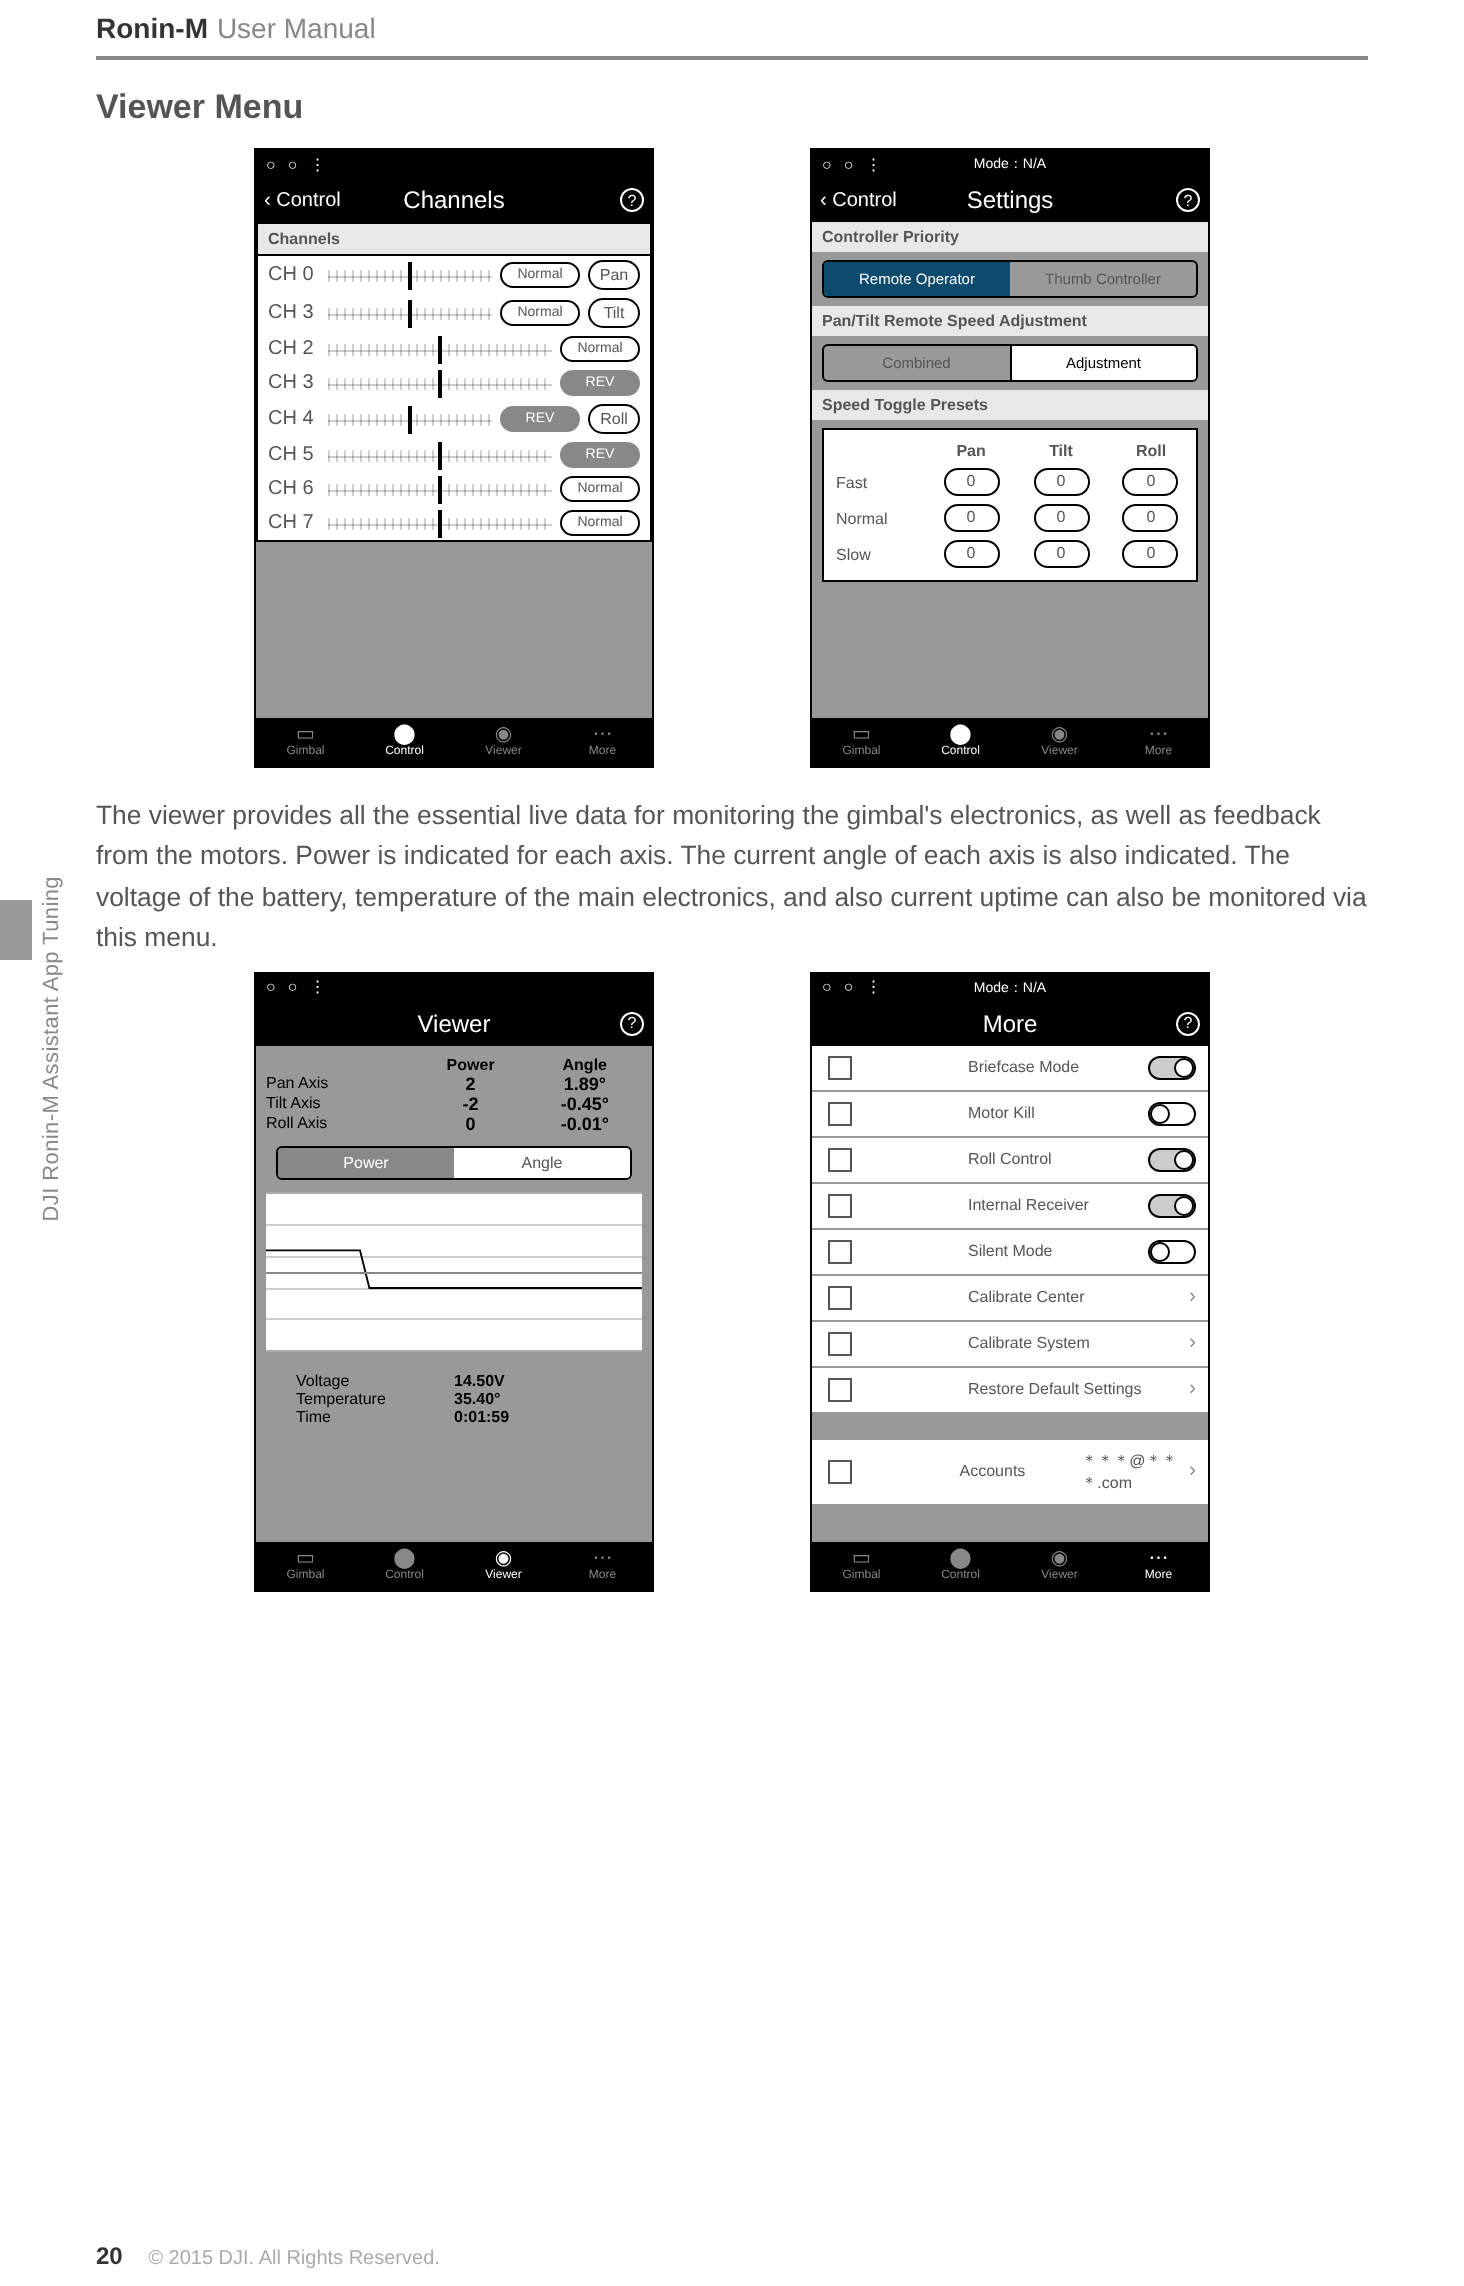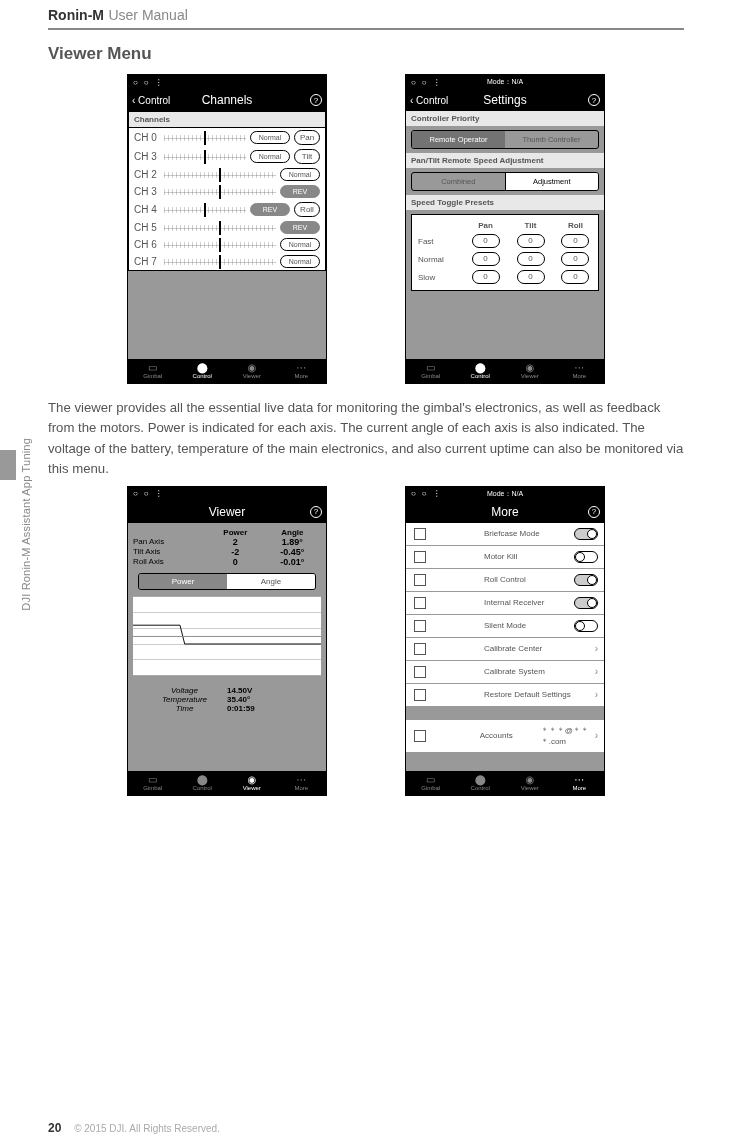--- a/index.html
+++ b/index.html
@@ -33,39 +33,39 @@
   .ch-slider{flex:1;height:6px;position:relative;}
   .ch-slider .track{position:absolute;left:0;right:0;top:50%;height:1px;background:#000;opacity:.2;}
   .ch-slider .ticks{position:absolute;left:0;right:0;top:0;bottom:0;background:repeating-linear-gradient(90deg,#888 0 1px,transparent 1px 4px);opacity:.4;}
   .ch-slider .handle{position:absolute;left:50%;top:50%;transform:translate(-50%,-50%);width:2px;height:14px;background:#000;}
   .ch-pill{width:40px;font-size:7px;border:1px solid #000;border-radius:8px;text-align:center;padding:2px 0;margin-left:4px;}
   .ch-pill.dark{background:#888;color:#fff;border-color:#888;}
   .ch-axis{width:26px;font-size:8px;border:1px solid #000;border-radius:8px;text-align:center;padding:2px 0;margin-left:4px;}
   .sect-label{background:#e8e8e8;font-size:8px;font-weight:bold;padding:3px 5px;}
   .seg{display:flex;margin:4px 5px;border:1px solid #000;border-radius:3px;overflow:hidden;}
   .seg .opt{flex:1;text-align:center;font-size:7.5px;padding:4px 0;}
-  .seg .opt.sel{background:#737373;color:#fff;}
+  .seg .opt.sel{background:#0c4a6e;color:#fff;}
   .stp{margin:4px 5px;border:1px solid #000;background:#fff;padding:4px 0;}
   .stp table{width:100%;font-size:8px;border-collapse:collapse;}
   .stp th,.stp td{text-align:center;padding:2px 0;}
   .stp .cell{display:inline-block;width:28px;height:14px;border:1px solid #000;border-radius:7px;line-height:12px;font-size:8px;}
   .viewer-box{margin:5px;font-size:9px;}
   .viewer-box table{width:100%;text-align:center;border-collapse:collapse;}
   .viewer-box th{font-weight:bold;font-size:8px;color:#000;}
   .viewer-box td{font-weight:bold;font-size:9px;color:#000;}
   .viewer-box .rowlbl{text-align:left;font-weight:normal;font-size:8px;}
   .seg2{display:flex;margin:6px 10px;border:1px solid #000;border-radius:3px;overflow:hidden;}
   .seg2 .o{flex:1;text-align:center;font-size:8px;padding:3px 0;background:#fff;}
   .seg2 .o.sel{background:#888;color:#fff;}
   .graph{background:#fff;margin:0 5px;height:80px;border-top:1px solid #aaa;border-bottom:1px solid #aaa;position:relative;}
   .graph .gl{position:absolute;left:0;right:0;height:1px;background:#ccc;}
   .graph svg{position:absolute;inset:0;}
   .sysinfo{margin:10px 20px 0;font-size:8px;color:#000;}
   .sysinfo .row{display:flex;justify-content:space-between;}
-  .sysinfo .row .k{text-align:center;width:50%;padding-right:6px;font-style:italic;}
+  .sysinfo .row .k{text-align:left;width:50%;padding-right:6px;}
   .sysinfo .row .v{width:50%;font-weight:bold;text-align:left;}
   .more-list .item{display:flex;align-items:center;background:#fff;margin:0 0 1px;padding:5px 6px;font-size:8px;}
   .more-list .item .ic{display:inline-block;width:16px;height:12px;margin-right:8px;position:relative;}
   .more-list .item .ic::before{content:'';position:absolute;width:10px;height:10px;border:1px solid #555;left:2px;top:0;}
   .more-list .item .lbl{flex:1;padding-left:48px;}
   .more-list .item .tog{width:24px;height:12px;border:1px solid #000;border-radius:6px;position:relative;background:#fff;}
   .more-list .item .tog.on{background:#ccc;}
   .more-list .item .tog .knob{position:absolute;width:10px;height:10px;border-radius:50%;background:#fff;border:1px solid #000;top:0;}
   .more-list .item .tog .knob.l{left:0;}
   .more-list .item .tog .knob.r{right:0;}

